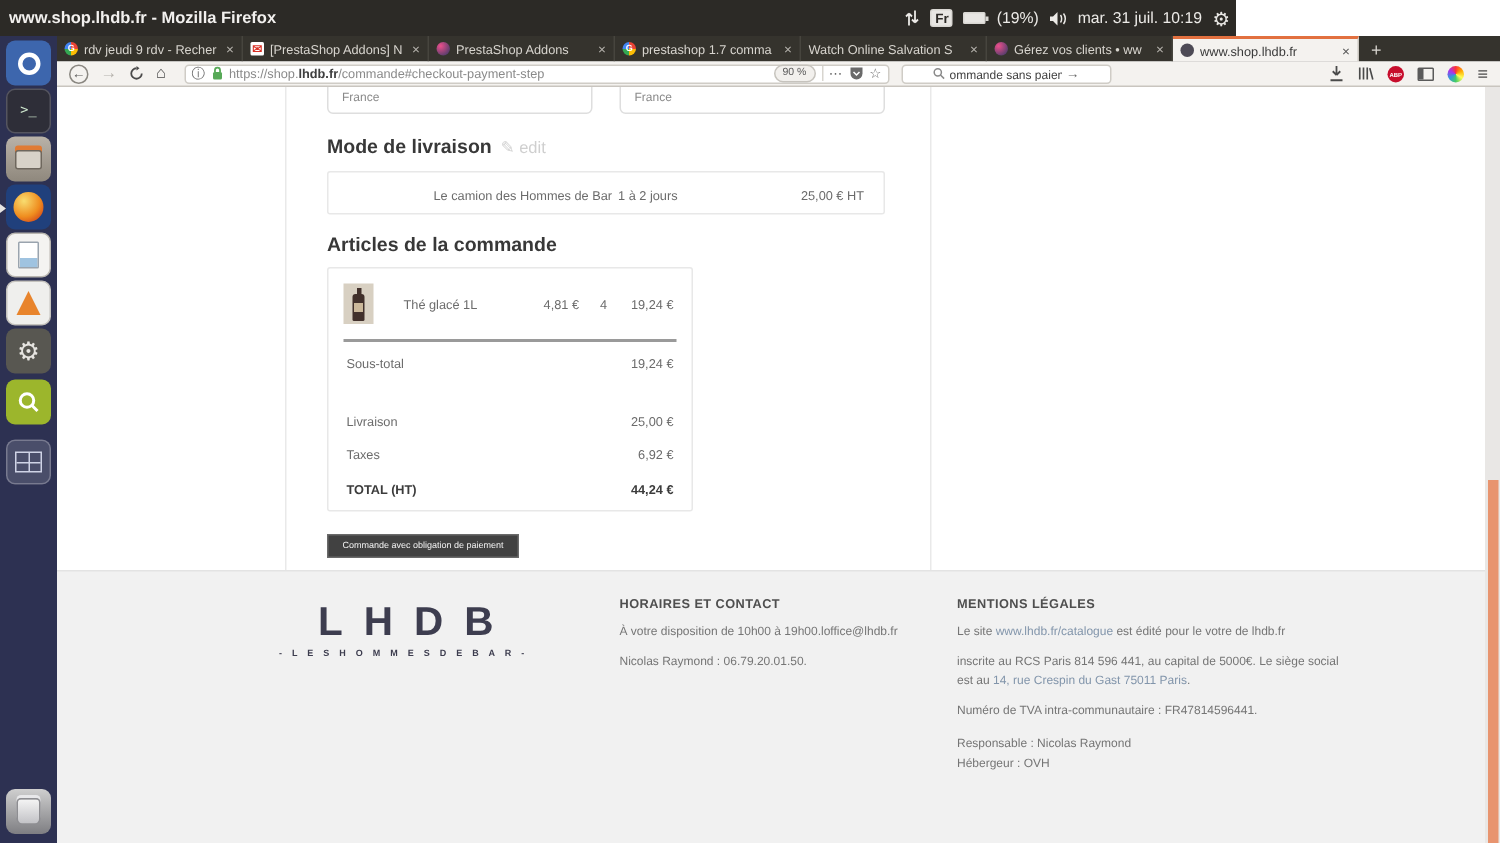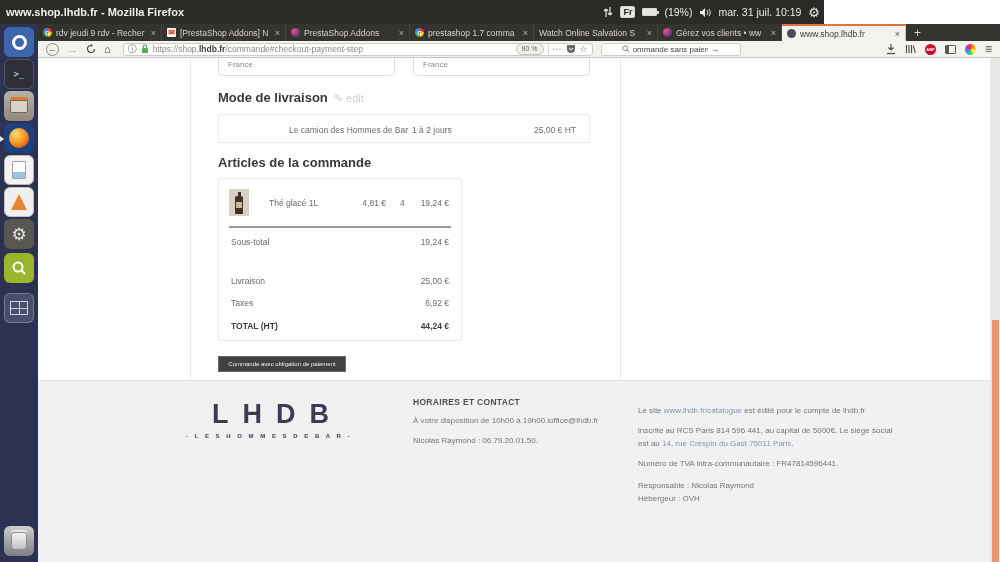--- a/index.html
+++ b/index.html
@@ -320,21 +320,22 @@
     <div>
       <div class="logo-letters">LHDB</div>
       <div class="logo-sub">-  L E S   H O M M E S   D E   B A R  -</div>
     </div>
     <div class="col-contact">
       <div class="foot-h">HORAIRES ET CONTACT</div>
       <div class="foot-p">À votre disposition de 10h00 à 19h00.loffice@lhdb.fr</div>
       <div class="foot-p">Nicolas Raymond : 06.79.20.01.50.</div>
     </div>
     <div class="col-legal">
-      <div class="foot-p"><span>Le site </span><span class="foot-link">www.lhdb.fr/catalogue</span><span> est édité pour le compte de lhdb.fr</span></div>
+      <div class="foot-h">MENTIONS LÉGALES</div>
+      <div class="foot-p"><span>Le site </span><span class="foot-link">www.lhdb.fr/catalogue</span><span> est édité pour le votre de lhdb.fr</span></div>
       <div class="foot-p"><span>inscrite au RCS Paris 814 596 441, au capital de 5000€. Le siège social est au </span><span class="foot-link">14, rue Crespin du Gast 75011 Paris</span><span>.</span></div>
       <div class="foot-p">Numéro de TVA intra-communautaire : FR47814596441.</div>
       <div class="foot-p" style="margin-top:9px">Responsable : Nicolas Raymond</div>
       <div class="foot-p" style="margin-top:1px">Hébergeur : OVH</div>
     </div>
   </div>
 
   <div class="scroll-track">
     <div class="scroll-thumb"></div>
   </div>

